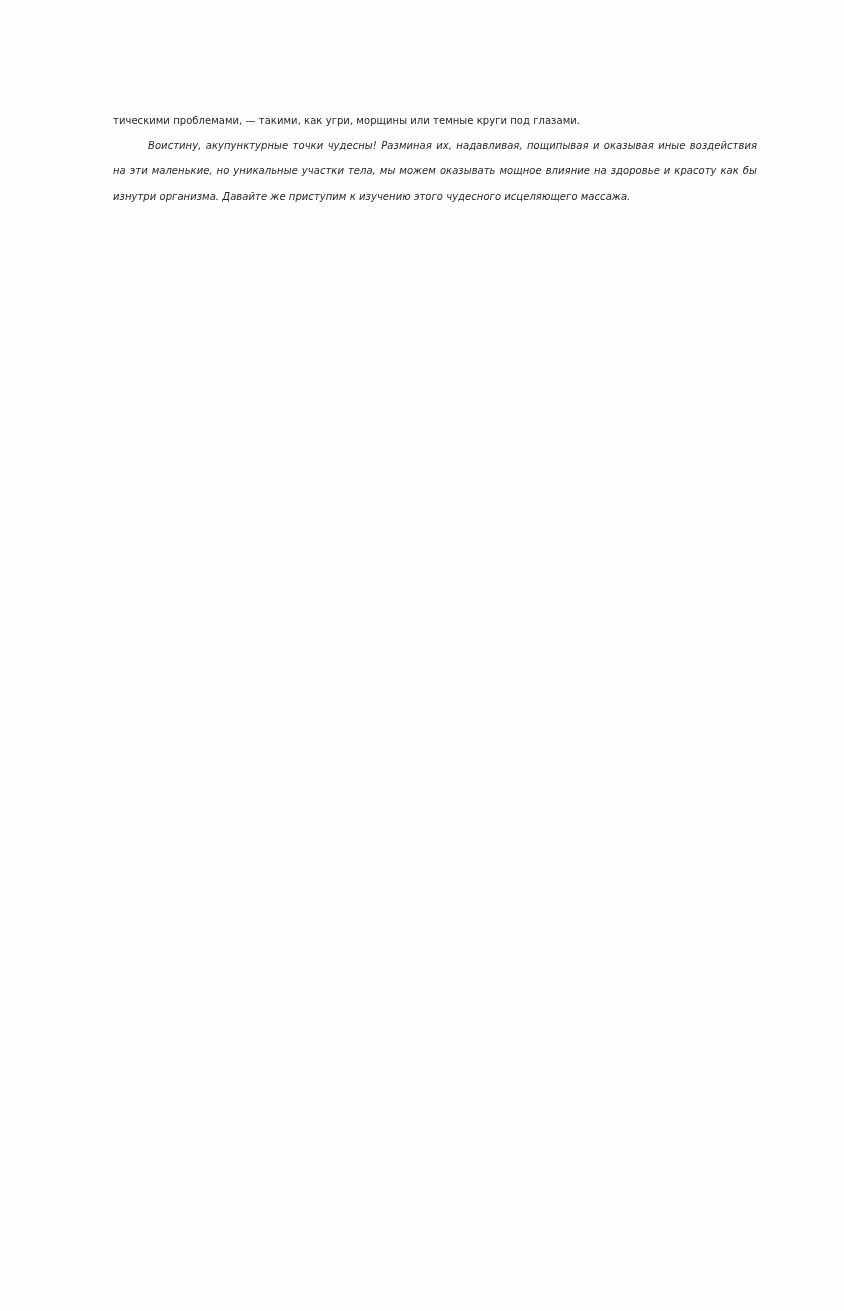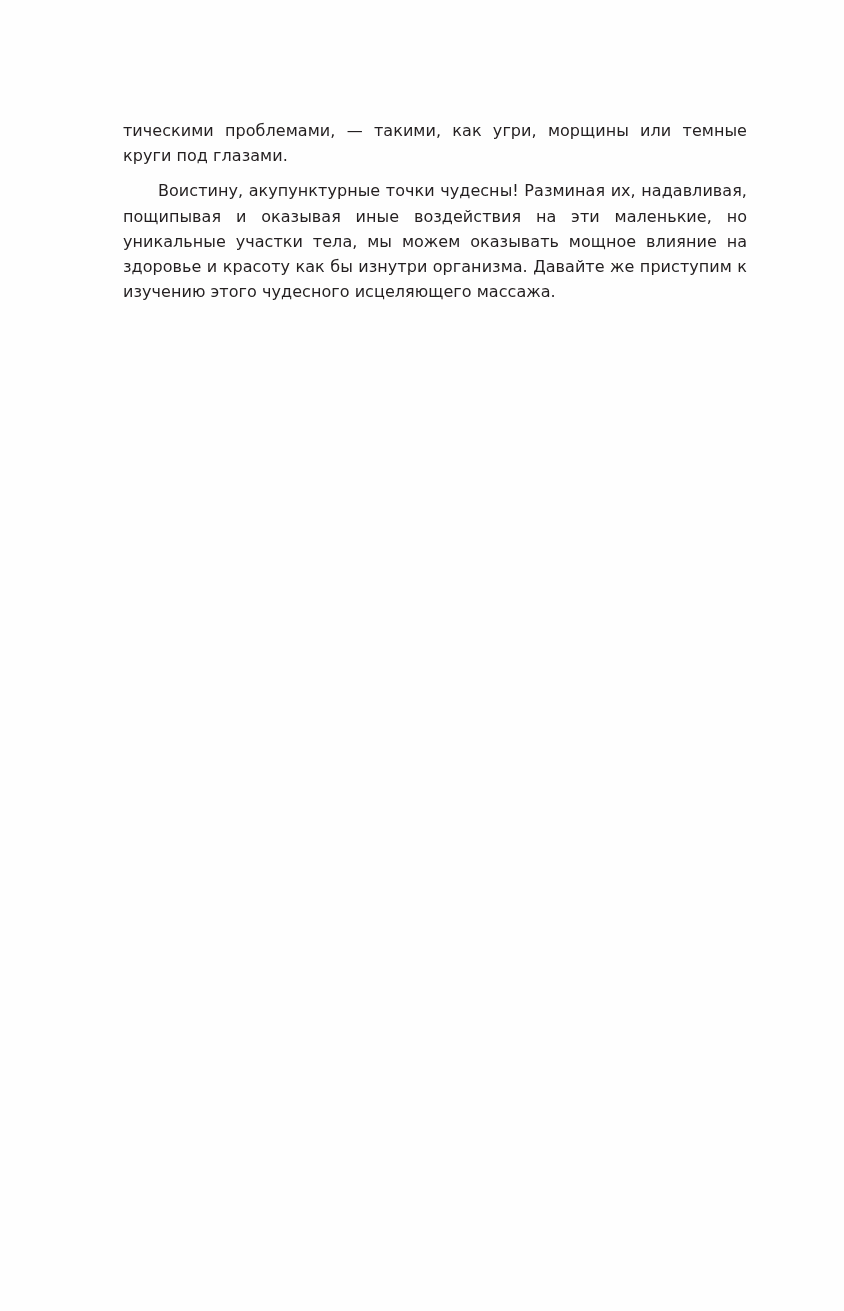--- a/index.html
+++ b/index.html
@@ -23,34 +23,35 @@
     background: #fefefe;
     overflow: hidden;
   }
   .text-column {
     position: absolute;
     left: 113px;
     top: 108px;
     width: 644px;
   }
   .para {
-    margin: 10px;
-    font-size: 16px;
+    margin: 0;
+    font-size: 10px;
     line-height: 25.2px;
     text-align: justify;
     text-justify: inter-word;
     color: #231f20;
     letter-spacing: 0.05px;
     hyphens: manual;
   }
   .para.continued {
     text-indent: 0;
   }
   .para.indented {
     text-indent: 35px;
+    font-style: italic;
   }
   
   .para::after {
     content: "";
     display: inline-block;
     width: 100%;
   }
   .para.last-line-natural::after {
     content: none;
   }

